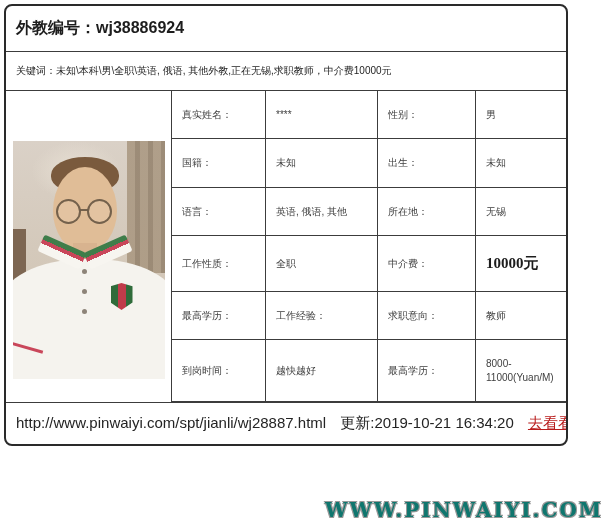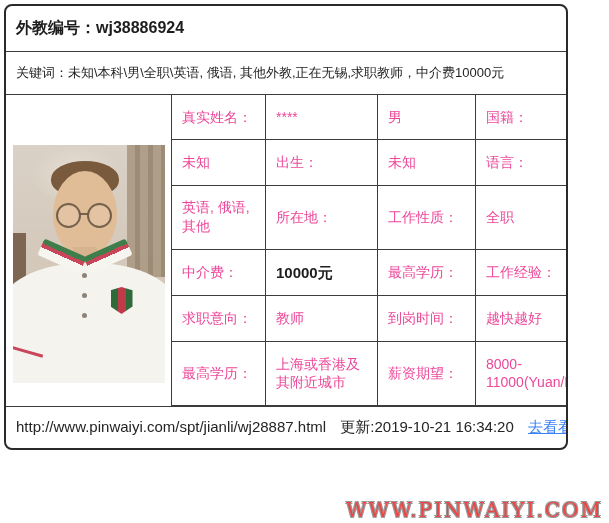--- a/index.html
+++ b/index.html
@@ -10,21 +10,21 @@
   }
   .card {
     position:absolute; left:4px; top:4px; width:564px;
     border:2px solid #2a2a2a; border-radius:8px; background:#fff; overflow:hidden;
   }
   .row-id {
     padding:12px 10px; font-size:16px; font-weight:bold; color:#1d1d1d;
     border-bottom:1px solid #3c3c3c;
   }
   .row-keywords {
-    padding:12px 10px; font-size:13px; color:#242424;
+    padding:12px 10px; font-size:10px; color:#242424;
     border-bottom:1px solid #3c3c3c; white-space:nowrap; overflow:hidden;
   }
   .main { display:flex; border-bottom:1px solid #3c3c3c; }
   .photo-cell {
     width:166px; flex:0 0 166px; border-right:1px solid #3c3c3c;
     display:flex; justify-content:center; align-items:flex-start; padding-top:50px;
     min-height:311px;
   }
   
   .photo { width:152px; height:238px; position:relative; overflow:hidden;
@@ -52,32 +52,32 @@
   .photo .buttons { position:absolute; left:69px; top:128px; display:flex; flex-direction:column; gap:15px; }
   .photo .buttons i { width:5px; height:5px; border-radius:50%; background:#8d8378; }
   .photo .emblem { position:absolute; left:98px; top:142px; width:22px; height:27px;
     background:linear-gradient(90deg,#2f6b3a 0 34%,#c03b4a 34% 66%,#2f6b3a 66% 100%);
     clip-path:polygon(50% 0,100% 12%,100% 72%,50% 100%,0 72%,0 12%); }
   .photo .cuff { position:absolute; left:-4px; bottom:30px; width:36px; height:14px;
     background:#f5f3ee; border-bottom:3px solid #c9465a; transform:rotate(16deg); }
   
   .grid { flex:1; display:grid; grid-template-columns:94px 112px 98px 1fr; align-content:stretch; }
   .cell { border-right:1px solid #3c3c3c; border-bottom:1px solid #3c3c3c;
-    padding:11px 10px; font-size:14px; color:#ec4899; display:flex; align-items:center; line-height:1.35; }
+    padding:11px 10px; font-size:10px; color:#404040; display:flex; align-items:center; line-height:1.35; }
   .cell:nth-child(4n) { border-right:none; }
   .cell:nth-child(n+25) { border-bottom:none; }
-  .cell.strong { font-weight:bold; font-size:15px; color:#1d1d1d; }
+  .cell.strong { font-weight:bold; font-size:15px; color:#1d1d1d;font-family:Liberation Serif, serif; }
   .row-contact { padding:12px 10px; font-size:17px; font-weight:bold; color:#1d1d1d;
     border-bottom:1px solid #3c3c3c; }
   .row-footer { padding:11px 10px; font-size:15px; color:#242424; white-space:nowrap; }
   .row-footer .upd { margin-left:10px;margin-top:23px; }
-  .row-footer a.go { color:#3b82f6; text-decoration:underline; margin-left:10px; cursor:pointer; }
+  .row-footer a.go { color:#b91c1c; text-decoration:underline; margin-left:10px; cursor:pointer; }
   .watermark {
     position:absolute; right:6px; bottom:1px; font-family:"DejaVu Serif", serif;
-    font-weight:normal; font-size:20px; letter-spacing:2px; color:#ef4444;
+    font-weight:bold; font-size:20px; letter-spacing:2px; color:#0f766e;
     text-shadow:-1px -1px 0 #999,1px -1px 0 #999,-1px 1px 0 #999,1px 1px 0 #999;
   }
 </style>
 </head>
 <body>
 
 <div class="card">
 
   <div class="row-id">
     <span>外教编号：</span><span>wj38886924</span>
@@ -109,47 +109,47 @@
             <i></i>
           </div>
         <div class="emblem"></div>
         <div class="cuff"></div>
       </div>
     </div>
 
     <div class="grid">
       <div class="cell lbl">真实姓名：</div>
       <div class="cell val">****</div>
+      <div class="cell lbl">性别：</div>
       <div class="cell val">男</div>
 
       <div class="cell lbl">国籍：</div>
       <div class="cell val">未知</div>
       <div class="cell lbl">出生：</div>
       <div class="cell val">未知</div>
 
       <div class="cell lbl">语言：</div>
       <div class="cell val">英语, 俄语, 其他</div>
       <div class="cell lbl">所在地：</div>
+      <div class="cell val">无锡</div>
 
       <div class="cell lbl">工作性质：</div>
       <div class="cell val">全职</div>
       <div class="cell lbl">中介费：</div>
       <div class="cell val strong">10000元</div>
 
       <div class="cell lbl">最高学历：</div>
       <div class="cell lbl">工作经验：</div>
 
       <div class="cell lbl">求职意向：</div>
       <div class="cell val">教师</div>
       <div class="cell lbl">到岗时间：</div>
       <div class="cell val">越快越好</div>
 
       <div class="cell lbl">最高学历：</div>
-      <div class="cell val">上海或香港及其附近城市</div>
-      <div class="cell lbl">薪资期望：</div>
       <div class="cell val">8000-11000(Yuan/M)</div>
     </div>
   </div>
 
 
   <div class="row-footer">
     <span>http://www.pinwaiyi.com/spt/jianli/wj28887.html</span>
     <span class="upd">更新:2019-10-21 16:34:20</span>
     <a class="go">去看看</a>
   </div>

